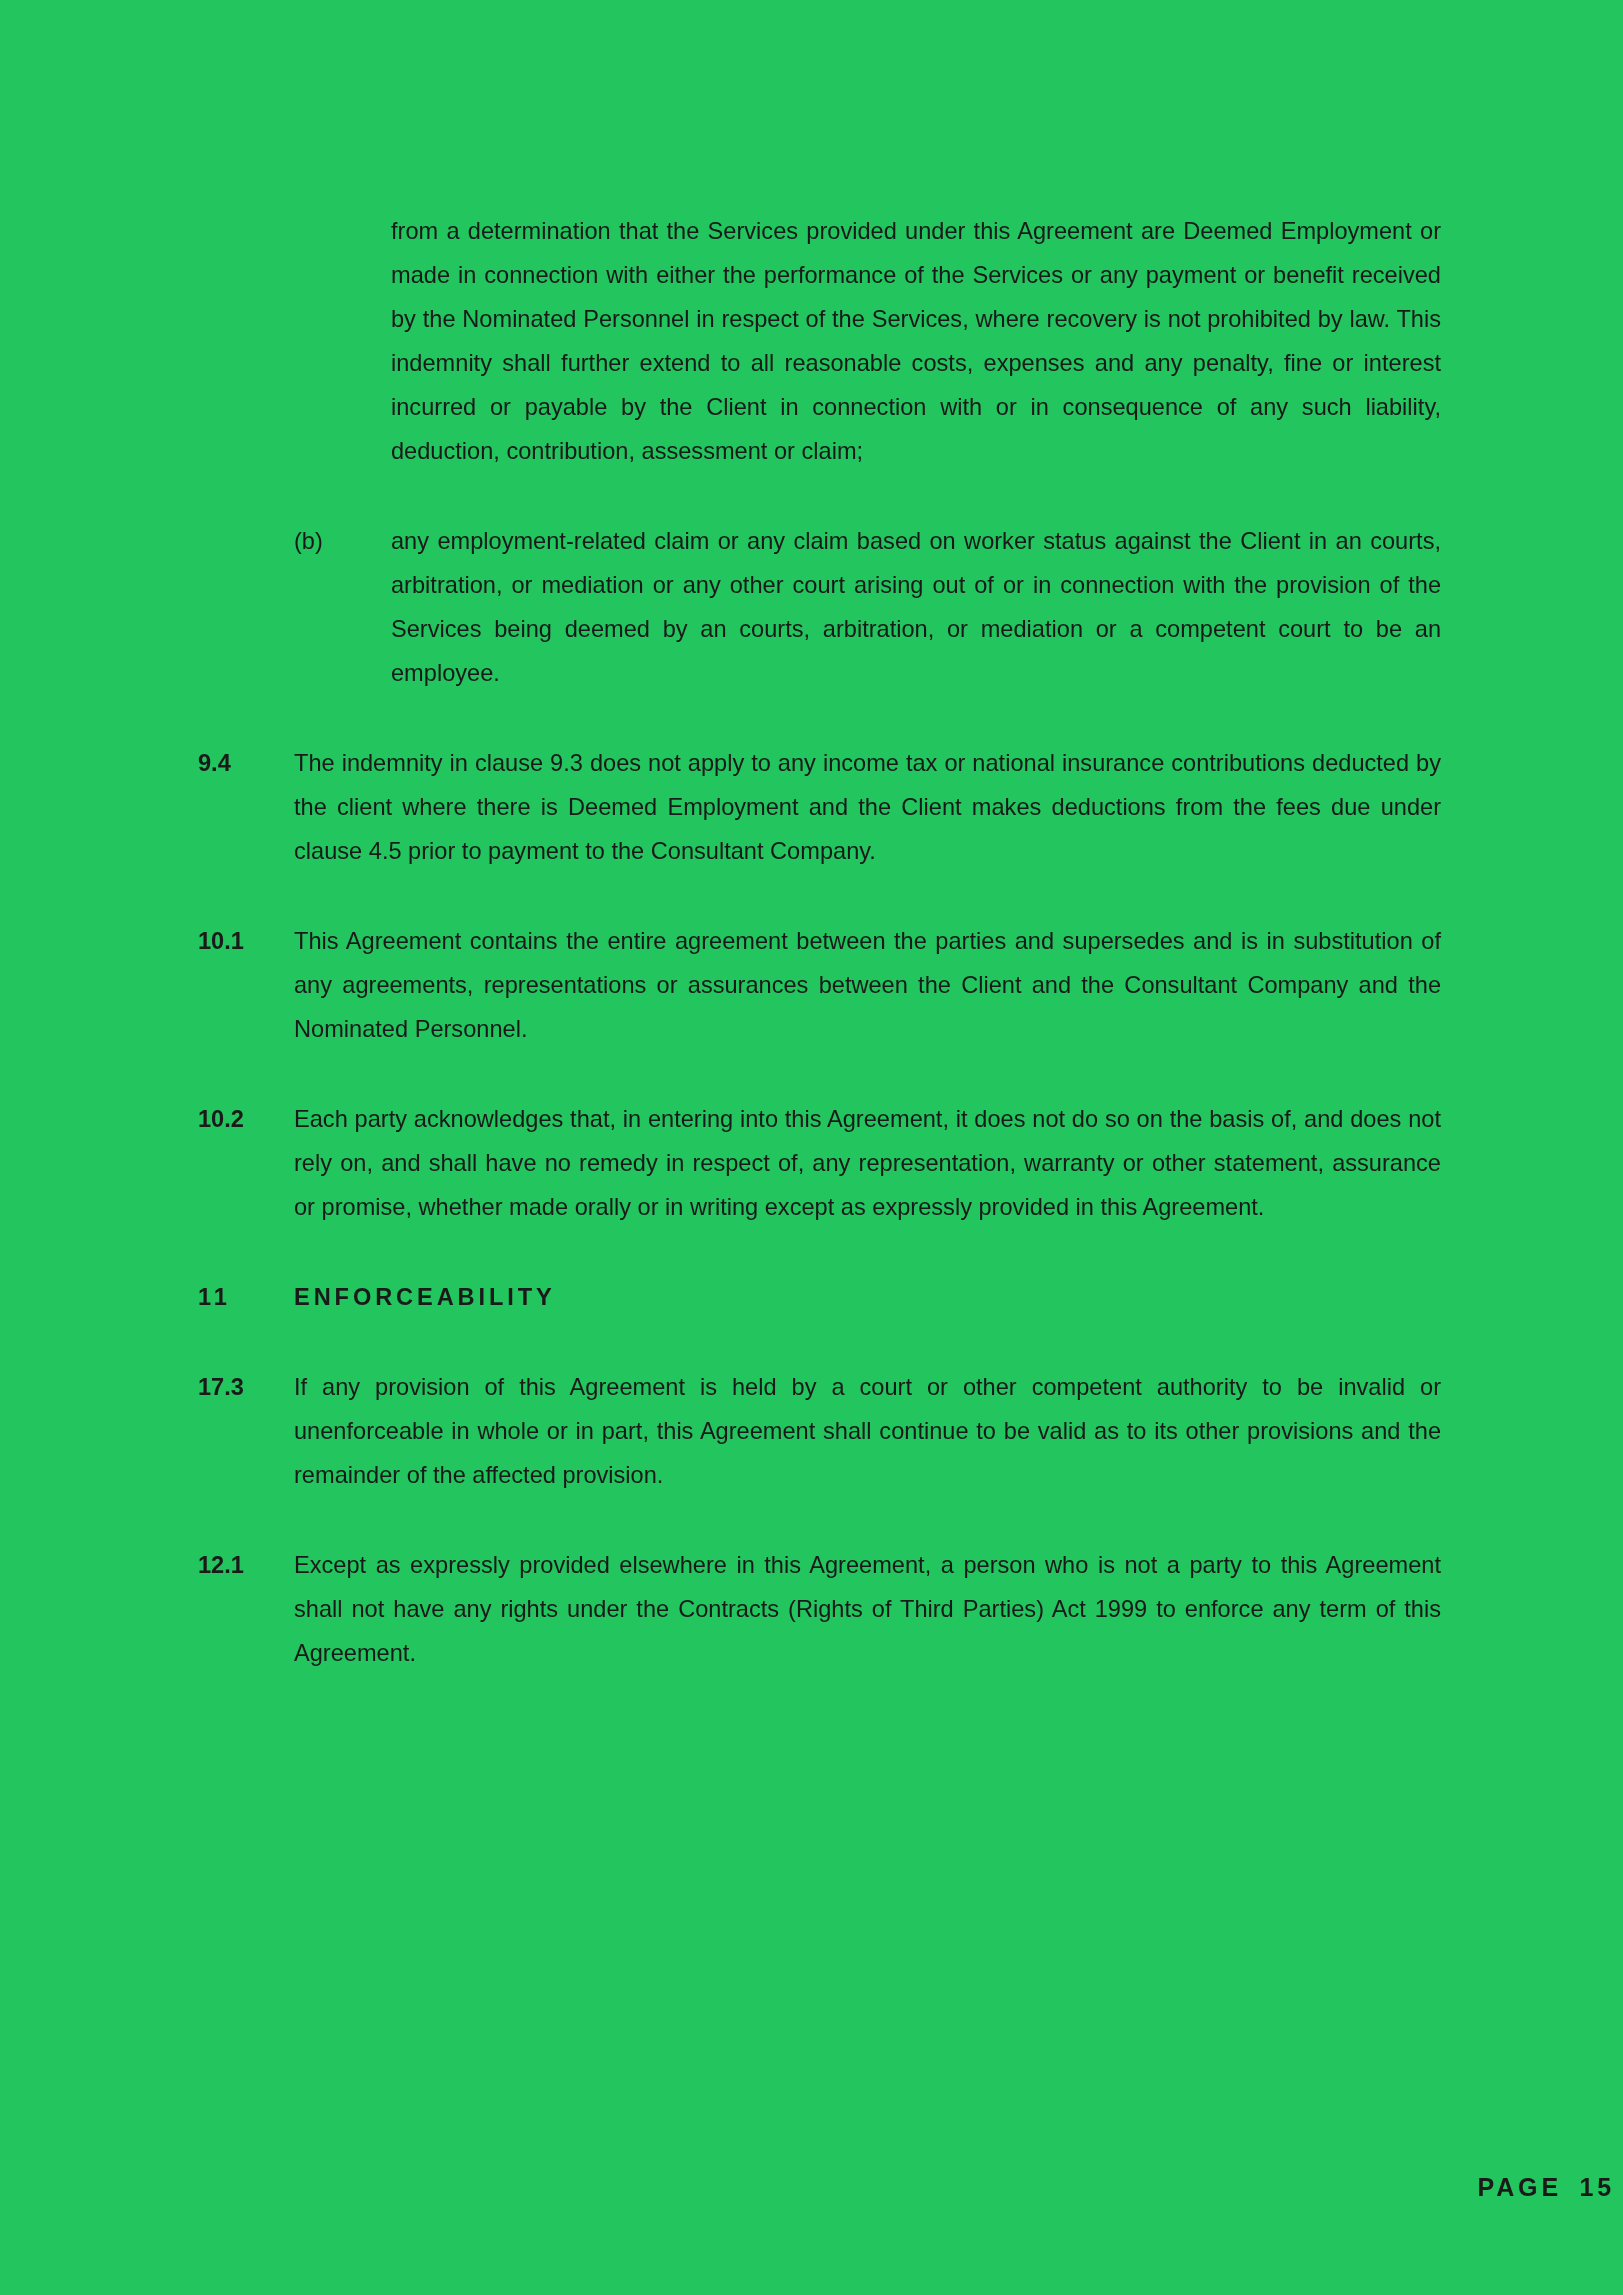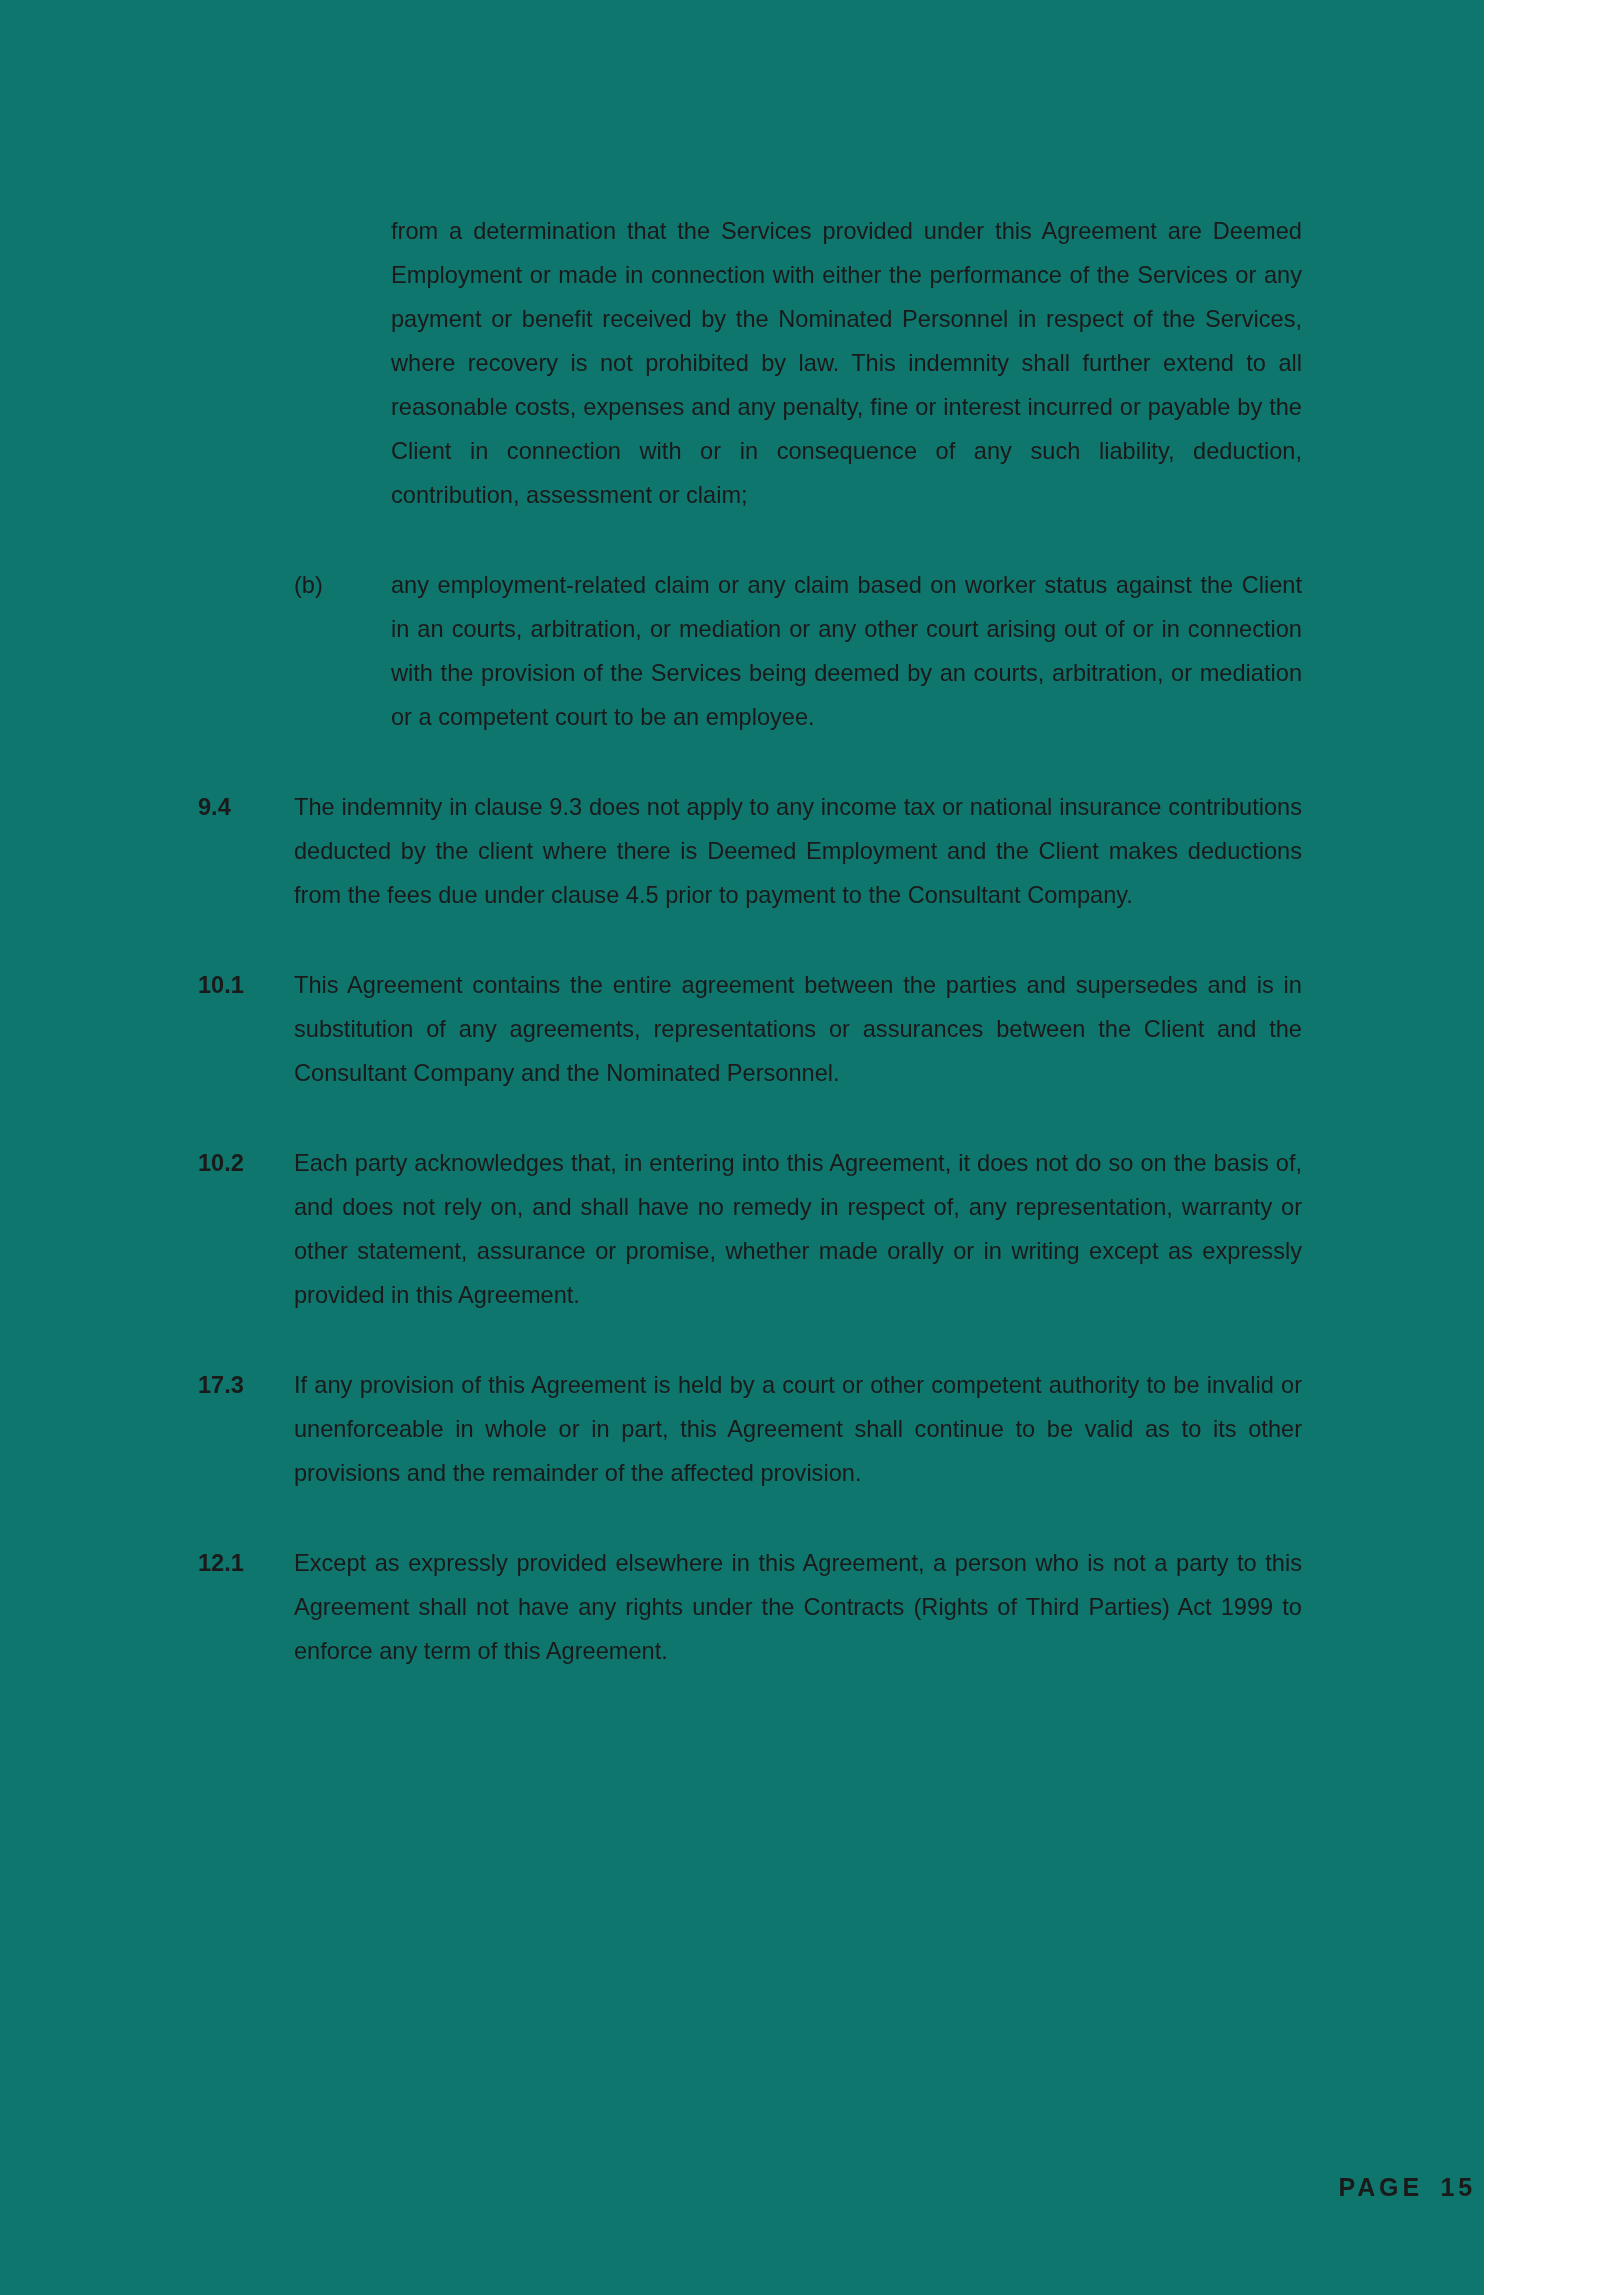--- a/index.html
+++ b/index.html
@@ -13,24 +13,24 @@
     height: 2295px;
     position: relative;
     font-family: "Liberation Sans", "DejaVu Sans", sans-serif;
     font-size: 23.6px;
     line-height: 44px;
     color: #1a1a1a;
     overflow: hidden;
   }
 
   .page {
-    width: 1484px;
+    width: 1623px;
     height: 2295px;
     position: relative;
-    background: #0f766e;
+    background: #22c55e;
   }
 
   .content {
     padding: 209px 182px 0 198px;
   }
 
   .row {
     display: flex;
     align-items: flex-start;
     margin-bottom: 46px;
@@ -105,20 +105,24 @@
     <div class="row">
       <div class="gutter">10.1</div>
       <div class="text">This Agreement contains the entire agreement between the parties and supersedes and is in substitution of any agreements, representations or assurances between the Client and the Consultant Company and the Nominated Personnel.</div>
     </div>
 
     <div class="row">
       <div class="gutter">10.2</div>
       <div class="text">Each party acknowledges that, in entering into this Agreement, it does not do so on the basis of, and does not rely on, and shall have no remedy in respect of, any representation, warranty or other statement, assurance or promise, whether made orally or in writing except as expressly provided in this Agreement.</div>
     </div>
 
+    <div class="row heading">
+      <div class="gutter">11</div>
+      <div class="text">ENFORCEABILITY</div>
+    </div>
 
     <div class="row">
       <div class="gutter">17.3</div>
       <div class="text">If any provision of this Agreement is held by a court or other competent authority to be invalid or unenforceable in whole or in part, this Agreement shall continue to be valid as to its other provisions and the remainder of the affected provision.</div>
     </div>
 
 
     <div class="row">
       <div class="gutter">12.1</div>
       <div class="text">Except as expressly provided elsewhere in this Agreement, a person who is not a party to this Agreement shall not have any rights under the Contracts (Rights of Third Parties) Act 1999 to enforce any term of this Agreement.</div>

